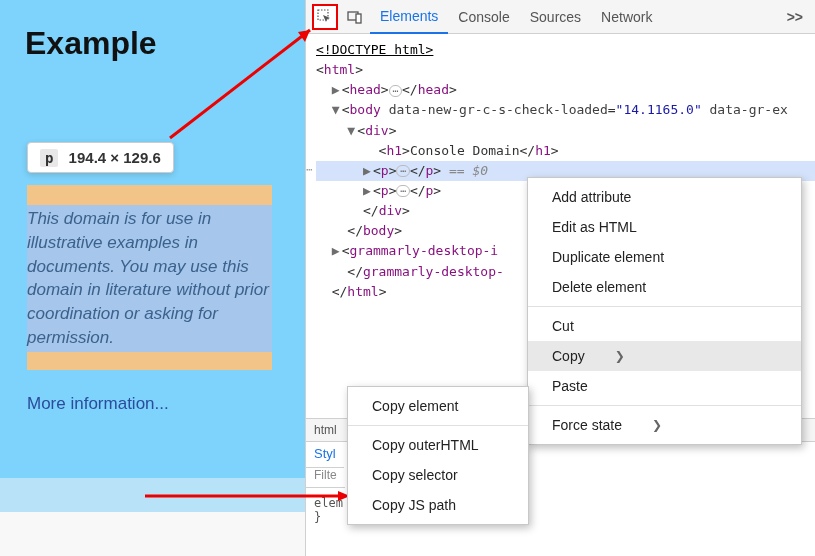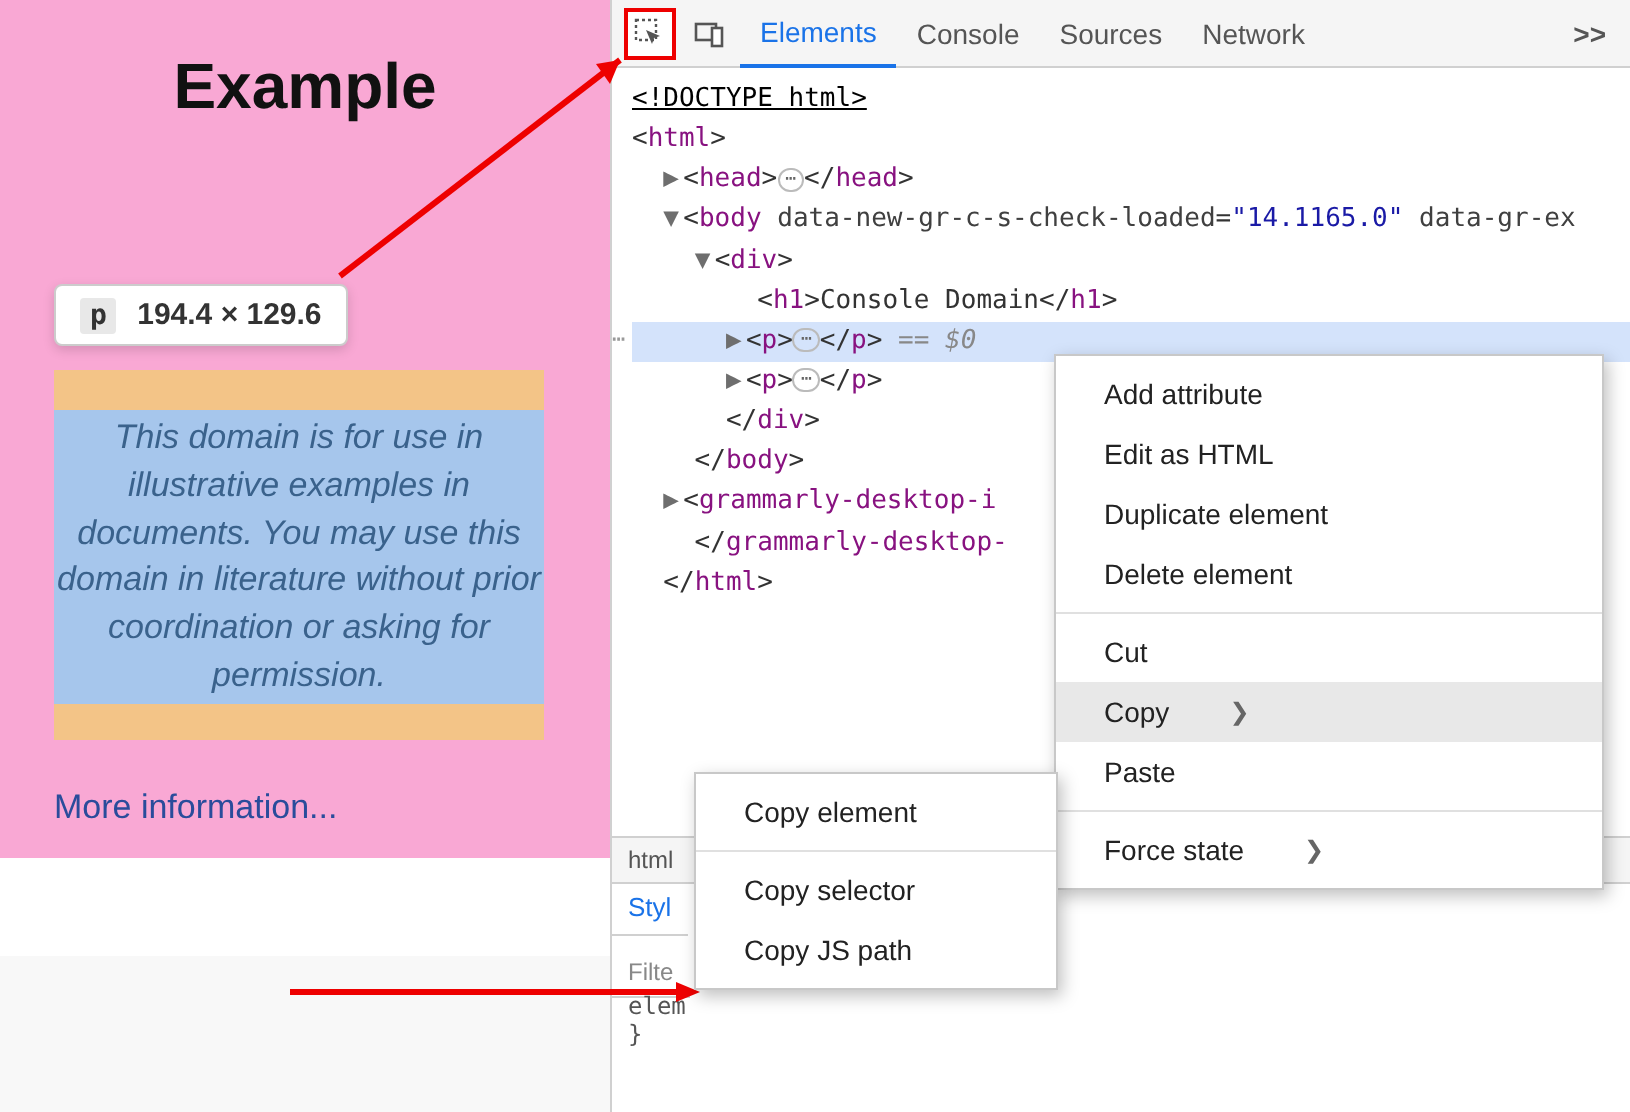--- a/index.html
+++ b/index.html
@@ -1,18 +1,18 @@
 <!DOCTYPE html>
 <html><head>
 <meta charset="utf-8">
 <style>
 * { box-sizing: border-box; margin: 0; padding: 0; }
 body { font-family: -apple-system, BlinkMacSystemFont, "Segoe UI", Arial, sans-serif; width: 815px; height: 556px; overflow: hidden; position: relative; background: #fff; }
 
-.left-pane { position: absolute; left: 0; top: 0; width: 305px; height: 429px; background: #f9a8d4; text-align: center; }
+.left-pane { position: absolute; left: 0; top: 0; width: 305px; height: 512px; background: #7dd3fc; }
 .page-content { padding: 25px 25px 0 25px; }
 .page-title { font-size: 32px; font-weight: 700; color: #111; margin-bottom: 10px; }
 .tooltip { position: absolute; left: 27px; top: 142px; background: #fff; border: 1px solid #ccc; border-radius: 4px; padding: 6px 12px; font-size: 15px; color: #333; box-shadow: 0 2px 6px rgba(0,0,0,0.15); font-weight: bold; }
 .tooltip .tagname { background: #e8e8e8; padding: 1px 5px; border-radius: 2px; font-family: Menlo, Consolas, monospace; font-size: 14px; margin-right: 6px; }
 .highlight-wrap { position: absolute; left: 27px; top: 185px; width: 245px; }
 .hl-top { height: 20px; background: #f3c487; }
 .hl-body { background: #a6c6ec; padding: 2px 0; font-style: italic; }
 .hl-body p { font-size: 17px; line-height: 1.4; color: #3a628c; }
 .hl-bot { height: 18px; background: #f3c487; }
 .more-link { position: absolute; left: 27px; top: 394px; font-size: 17px; color: #2a4c9b; }
@@ -33,21 +33,21 @@
 .attr-v { color: #1a1aa6; }
 .sel-line { background: #d4e3fb; position: relative; }
 .sel-line::before { content: "⋯"; position: absolute; left: -10px; color: #999; font-size: 11px; }
 .szero { color: #888; font-style: italic; }
 .tri { color: #6e6e6e; display: inline-block; width: 10px; }
 .badge { display: inline-block; border: 1px solid #bbb; border-radius: 7px; font-size: 9px; padding: 0 3px; color: #666; vertical-align: middle; line-height: 10px; }
 
 .breadcrumb { position: absolute; left: 0; top: 418px; width: 100%; border-top: 1px solid #d0d0d0; border-bottom: 1px solid #d0d0d0; height: 24px; font-size: 12px; padding: 4px 8px; color: #555; background: #f5f5f5; }
 .styles-tabs { position: absolute; left: 0; top: 442px; height: 26px; border-bottom: 1px solid #d0d0d0; font-size: 13px; padding: 4px 8px; color: #333; }
 .styles-tabs .st-active { color: #1a73e8; }
-.filter-row { position: absolute; left: 0; top: 475px; height: 24px; border-bottom: 1px solid #d0d0d0; font-size: 12px; padding: 4px 8px; color: #888; }
+.filter-row { position: absolute; left: 0; top: 464px; height: 24px; border-bottom: 1px solid #d0d0d0; font-size: 12px; padding: 4px 8px; color: #888; }
 .style-rule { position: absolute; left: 0; top: 492px; font-family: Menlo, Consolas, monospace; font-size: 12px; padding: 4px 8px; color: #555; }
 
 .ctx-menu { position: absolute; background: #fff; border: 1px solid #c8c8c8; box-shadow: 2px 3px 8px rgba(0,0,0,0.25); font-size: 14px; color: #222; padding: 4px 0; z-index: 50; }
 .ctx-menu .item { padding: 7px 20px 7px 24px; cursor: default; display: flex; justify-content: flex-start; align-items: center; }
 .ctx-menu .item.hov { background: #e8e8e8; }
 .ctx-menu .sep { height: 1px; background: #e0e0e0; margin: 4px 0; }
 .ctx-menu .arrow { color: #666; font-size: 12px; margin-left: 30px; }
 .menu1 { left: 527px; top: 177px; width: 275px; }
 .menu2 { left: 347px; top: 386px; width: 182px; }
 
@@ -153,20 +153,23 @@
       <span class="arrow">❯</span>
     </div>
 </div>
 
 <div class="ctx-menu menu2">
   <div class="item">
       <span>Copy element</span>
     </div>
   <div class="sep"></div>
   <div class="item">
+      <span>Copy outerHTML</span>
+    </div>
+  <div class="item">
       <span>Copy selector</span>
     </div>
   <div class="item">
       <span>Copy JS path</span>
     </div>
 </div>
 
 <svg class="red-arrow" style="left:160px; top:18px;" width="170" height="130">
   <line x1="10" y1="120" x2="150" y2="12" stroke="#e00" stroke-width="3"></line>
   <polygon points="150,12 138,14 145,24" fill="#e00"></polygon>

